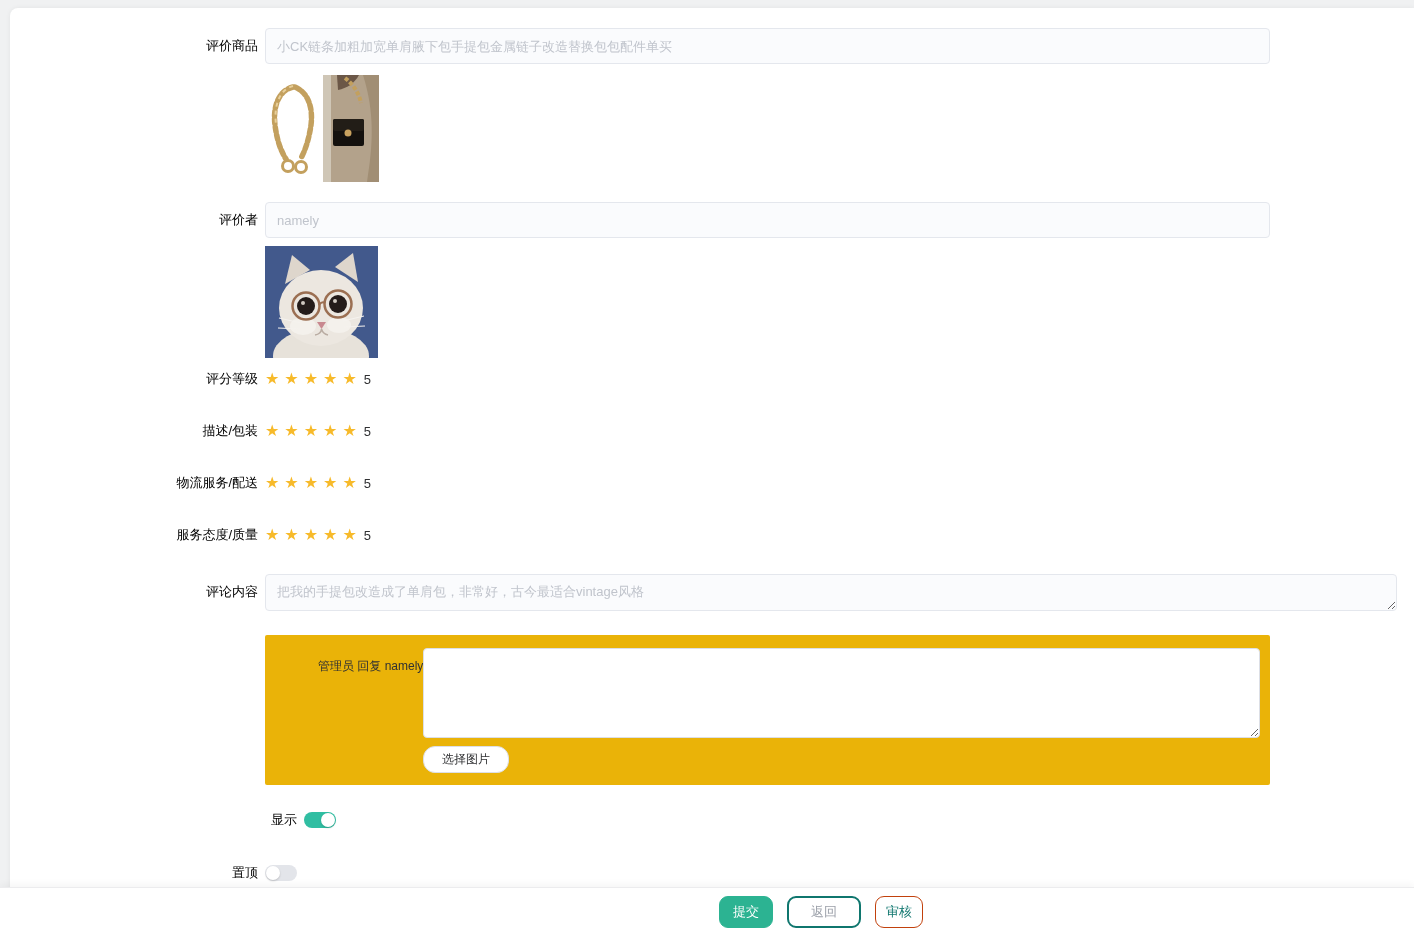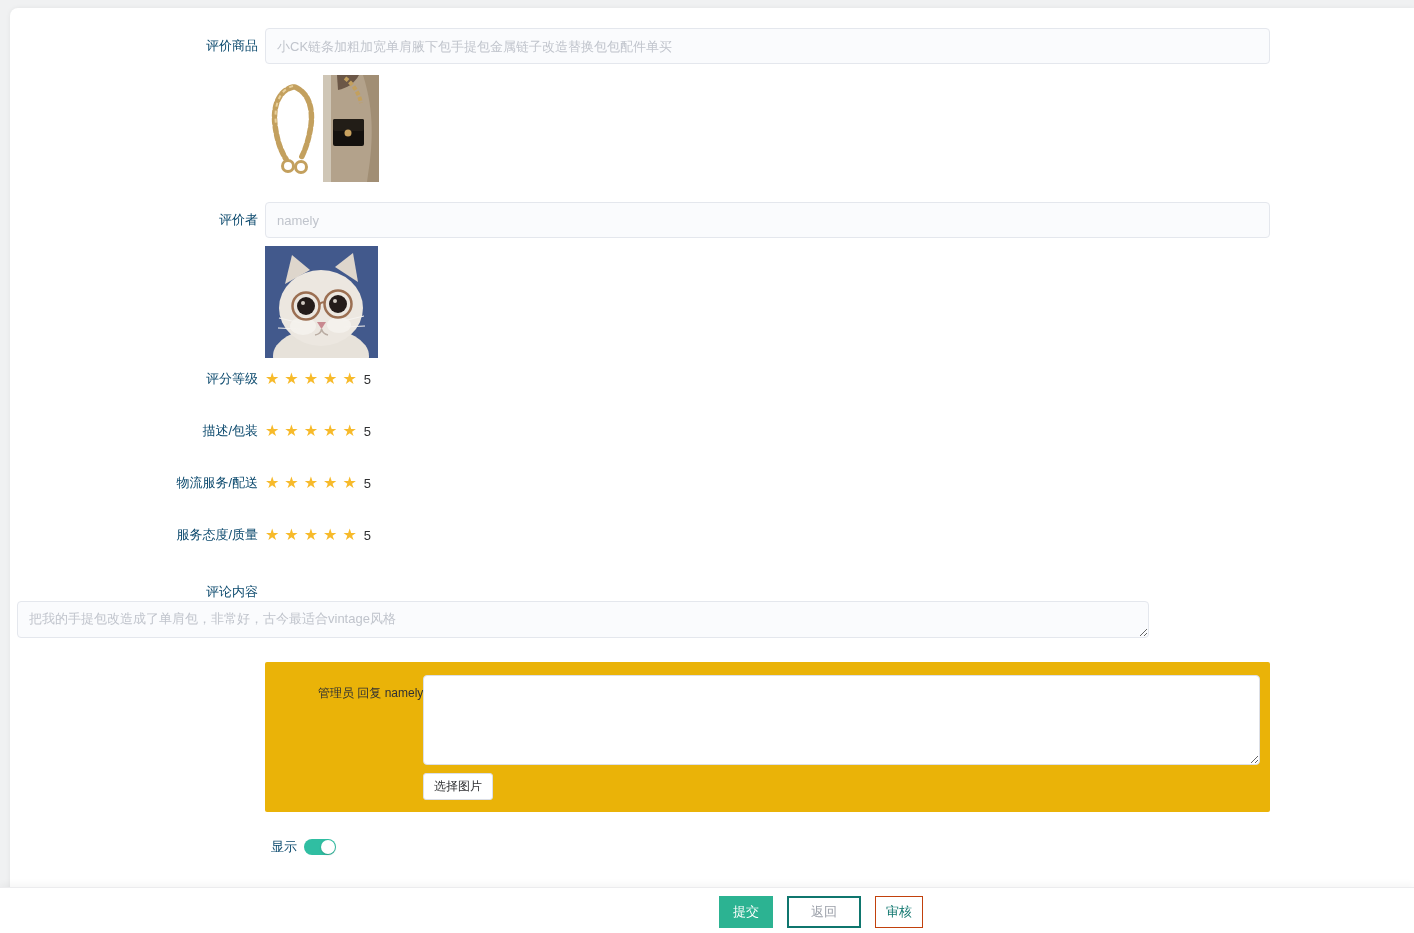--- a/index.html
+++ b/index.html
@@ -11,21 +11,21 @@
   .card{
     position:absolute;left:10px;top:8px;right:0;bottom:0;
     background:#ffffff;border-top-left-radius:8px;
     box-shadow:0 0 5px rgba(0,0,0,.06);
   }
   .title-row{display:flex;align-items:center;padding:15px 0 0 27px;}
   .accent-bar{width:4px;height:15px;background:#2db394;border-radius:1px;margin-right:7px;}
   .page-title{font-size:14px;font-weight:bold;color:#303133;}
 
   .row{display:flex;}
-  .label{width:248px;flex:none;text-align:right;font-size:13px;color:#0c4a6e;white-space:nowrap;}
+  .label{width:248px;flex:none;text-align:right;font-size:13px;color:#000000;white-space:nowrap;}
   .control{margin-left:7px;}
   .vcenter{align-items:center;}
 
   .text-input{
     width:1005px;height:28px;box-sizing:border-box;
     border:1px solid #e4e7ed;border-radius:4px;background:#fafbfd;
     padding:17px 11px;font-size:13px;color:#606266;outline:none;
     font-family:inherit;
   }
   .text-input::placeholder{color:#c0c4cc;opacity:1;}
@@ -52,41 +52,41 @@
     padding:13px 10px 12px 53px;display:flex;
   }
   .reply-label{font-size:12px;color:#303133;padding-top:10px;width:105px;flex:none;white-space:nowrap;}
   .reply-textarea{
     width:837px;height:90px;box-sizing:border-box;display:block;
     border:1px solid #dcdfe6;border-radius:4px;background:#ffffff;
     padding:6px 9px;font-size:13px;color:#303133;outline:none;
     resize:both;font-family:inherit;
   }
   .choose-image-btn{
-    margin-top:8px;background:#ffffff;border:1px solid #dcdfe6;border-radius:3px;
-    font-size:12px;color:#303133;padding:4px 10px;cursor:pointer;font-family:inherit;
+    margin-top:8px;background:#ffffff;border:1px solid #dcdfe6;border-radius:12px;
+    font-size:12px;color:#303133;padding:4px 18px;cursor:pointer;font-family:inherit;
   }
 
   .switch{width:32px;height:16px;border-radius:9px;background:#e3e5ea;position:relative;cursor:pointer;margin-left:7px;flex:none;}
   .switch.on{background:#30bea2;}
   .switch .knob{position:absolute;top:1px;left:1px;width:14px;height:14px;border-radius:50%;background:#fff;box-shadow:0 1px 2px rgba(0,0,0,.18);}
   .switch.on .knob{left:auto;right:1px;}
 
   .footer{
     position:absolute;left:0;right:0;bottom:0;height:45px;background:#ffffff;
     border-top:1px solid #ececee;box-shadow:0 -3px 7px rgba(0,0,0,.04);z-index:5;
   }
   .footer-buttons{position:absolute;left:719px;top:8px;display:flex;gap:14px;}
-  .btn{height:32px;border-radius:0;font-size:13px;cursor:pointer;box-sizing:border-box;font-family:inherit;white-space:nowrap;}
+  .btn{height:32px;border-radius:9px;font-size:13px;cursor:pointer;box-sizing:border-box;font-family:inherit;white-space:nowrap;}
   .btn-submit{background:#2cb392;border:1px solid #2cb392;color:#ffffff;padding:0 13px;}
   .btn-back{background:#ffffff;border:2px solid #0f766e;color:#9a9fa8;padding:0 22px;}
   .btn-review{background:#ffffff;border:1px solid #c2410c;color:#0f766e;padding:0 10px;}
 
   .mt20{margin-top:20px;} .mt11{margin-top:11px;} .mt8{margin-top:8px;}
-  .mt24{margin-top:12px;} .mt34{margin-top:34px;} .mt30{margin-top:30px;flex-direction:column;}
+  .mt24{margin-top:12px;} .mt34{margin-top:34px;} .mt30{margin-top:30px;}
   .mt26{margin-top:26px;padding-left:39px;} .mt35{margin-top:35px;}
 </style>
 </head>
 <body>
 
 <div class="card">
 
 
   <div class="row vcenter mt20">
     <div class="label">评价商品</div>

